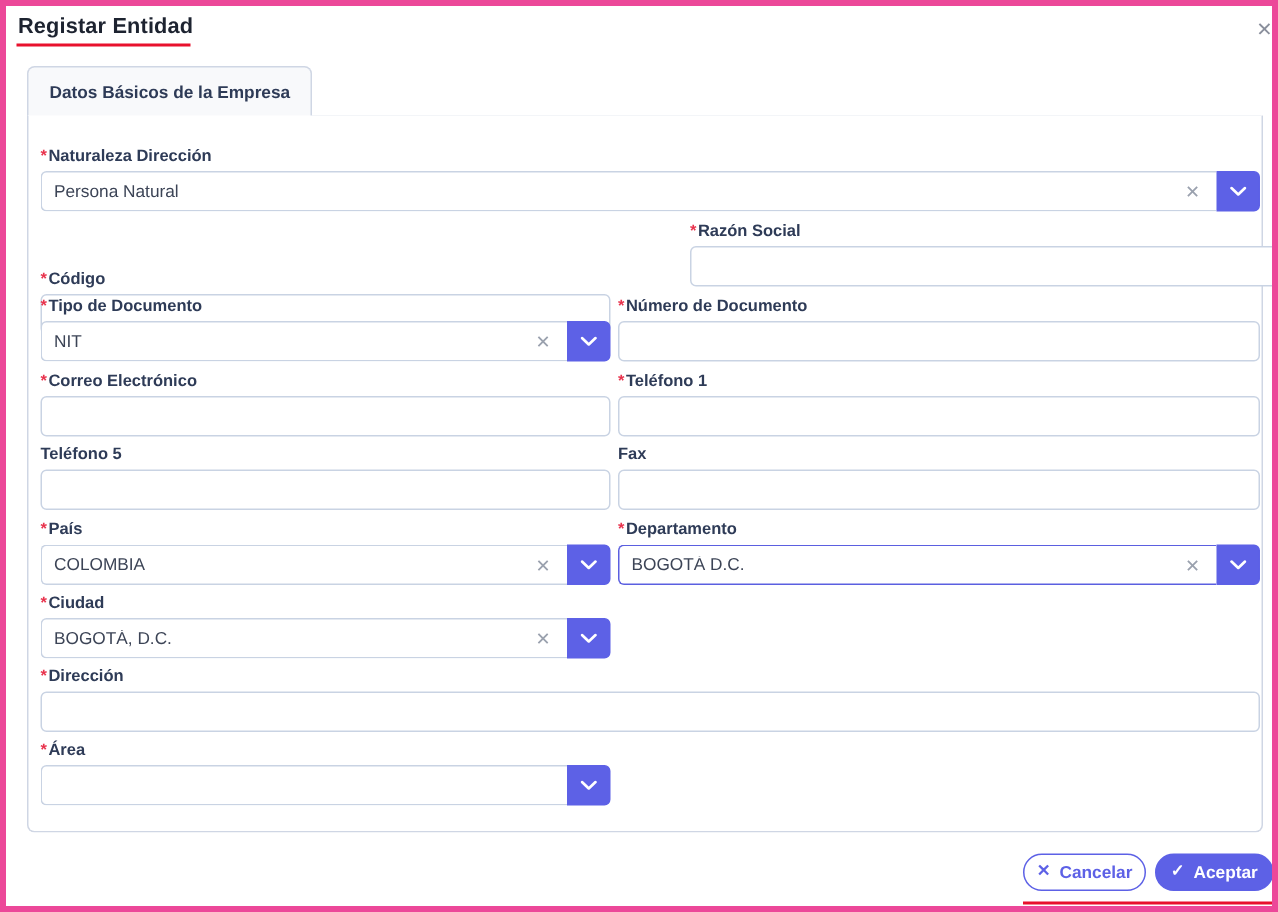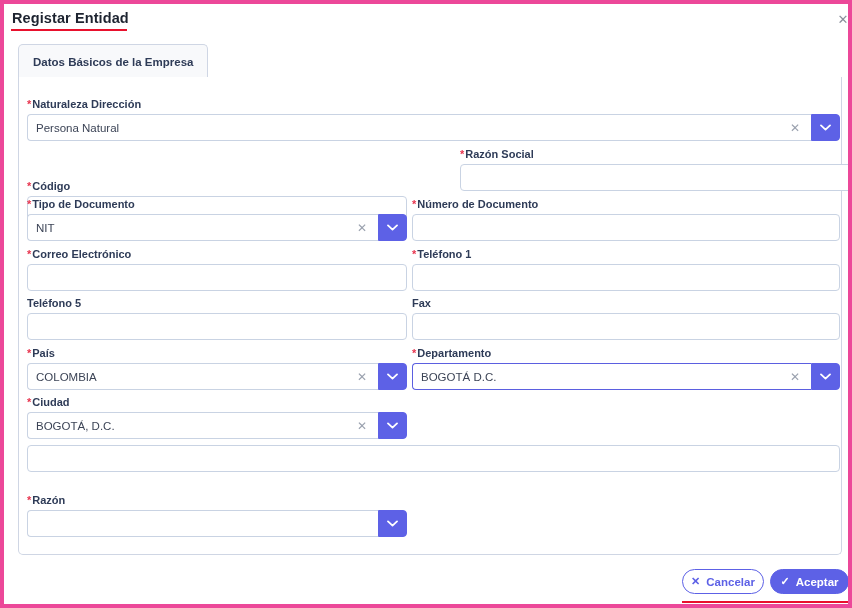--- a/index.html
+++ b/index.html
@@ -406,28 +406,31 @@
         </div>
         <div class="chev-btn">
           <svg width="11" height="7" viewBox="0 0 11 7">
               <path d="M1 1.4 L5.5 5.6 L10 1.4" stroke="#ffffff" stroke-width="1.8" fill="none" stroke-linecap="round" stroke-linejoin="round"></path>
             </svg>
         </div>
       </div>
     </div>
 
     <div class="field" style="left:23px; top:441px; width:813px;">
+      <div class="field-label">
+        <span class="req">*</span><span>Dirección</span>
+      </div>
       <div class="control">
         <input class="text-input" type="text" value="" style="">
       </div>
     </div>
 
     <div class="field" style="left:23px; top:490px; width:380px;">
       <div class="field-label">
-        <span class="req">*</span><span>Razón</span>
+        <span class="req">*</span><span>Área</span>
       </div>
       <div class="select-wrap">
         <div class="select-box">
           <span class="select-value"></span>
         </div>
         <div class="chev-btn">
           <svg width="11" height="7" viewBox="0 0 11 7">
               <path d="M1 1.4 L5.5 5.6 L10 1.4" stroke="#ffffff" stroke-width="1.8" fill="none" stroke-linecap="round" stroke-linejoin="round"></path>
             </svg>
         </div>

